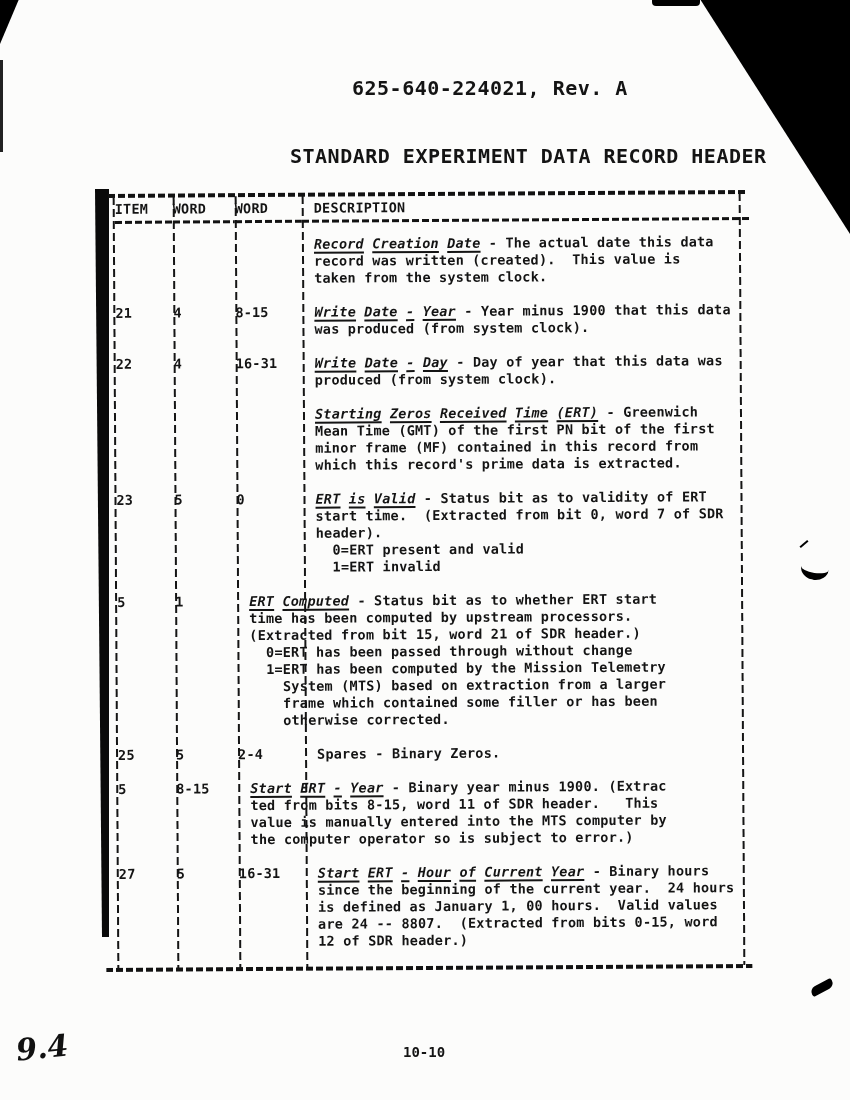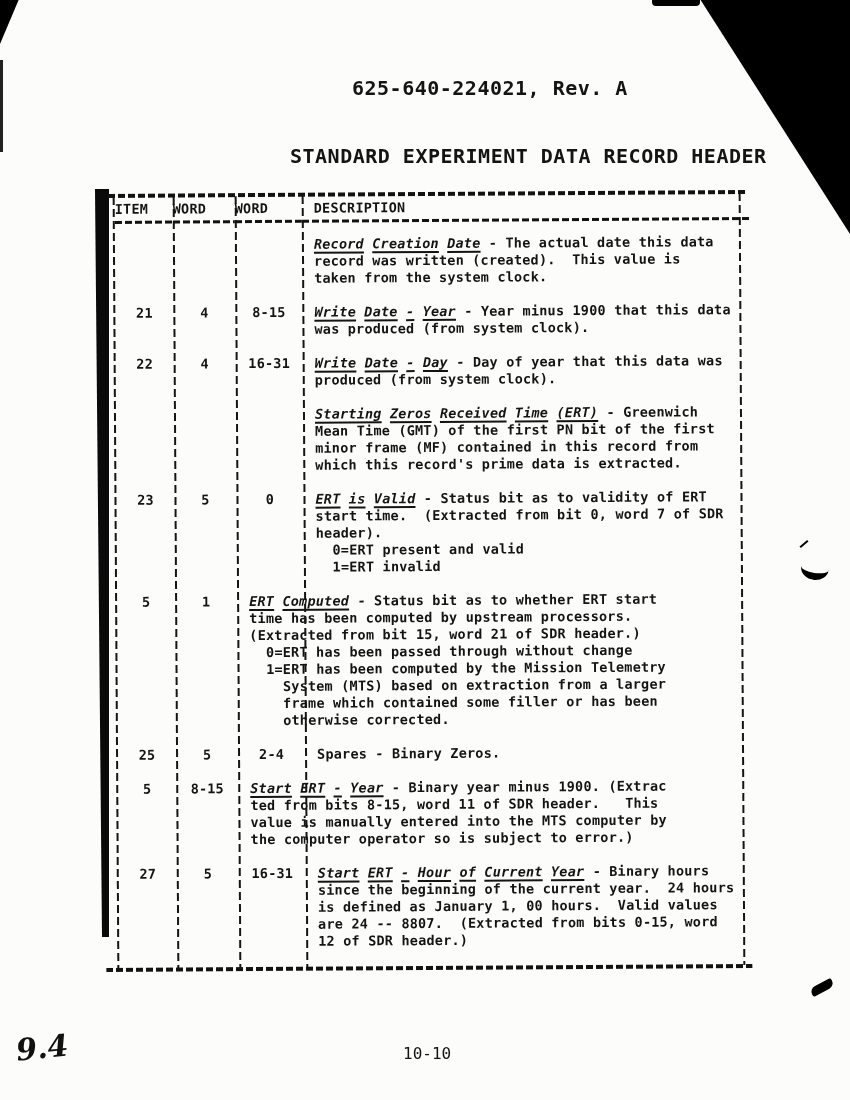--- a/index.html
+++ b/index.html
@@ -39,28 +39,28 @@
   .thead{position:absolute; top:7px; left:0; right:0;}
   .thead .hcell{white-space:pre;}
   .thead .hcell.desc{text-align:left; padding-left:12px;}
   .hsep{position:absolute; top:27px; left:0; right:0;}
   .hsep .bar{
     height:3px; margin-top:0;
     background:repeating-linear-gradient(90deg,#121212 0 7px,transparent 7px 10px);
   }
   .rows{position:absolute; top:43px; left:0; right:0;}
   .trow{margin-bottom:17px;}
-  .cell.num{text-align:center; white-space:pre;}
+  .cell.num{text-align:left; white-space:pre;}
   .cell.desc{padding-left:12px; padding-right:0;}
   .line{white-space:pre; height:17px;}
   u{text-decoration-thickness:1.5px; text-underline-offset:3px;font-style:italic;}
   
   .page-number{
     position:absolute; left:403px; top:1044px;
-    font-size:16px; font-weight:400; white-space:pre;
+    font-size:14px; font-weight:700; white-space:pre;
   }
   .handwritten{
     position:absolute; left:16px; top:1030px;
     font-family:"DejaVu Serif", serif; font-style:italic; font-weight:700;
     font-size:30px; transform:rotate(-6deg); color:#111;
   }
   
   .art{position:absolute; background:#000;}
   .art-tl{left:0; top:0; width:30px; height:44px; clip-path:polygon(0 0,62% 0,0 100%);}
   .art-left-sliver{left:0; top:60px; width:3px; height:92px; background:#222;}

